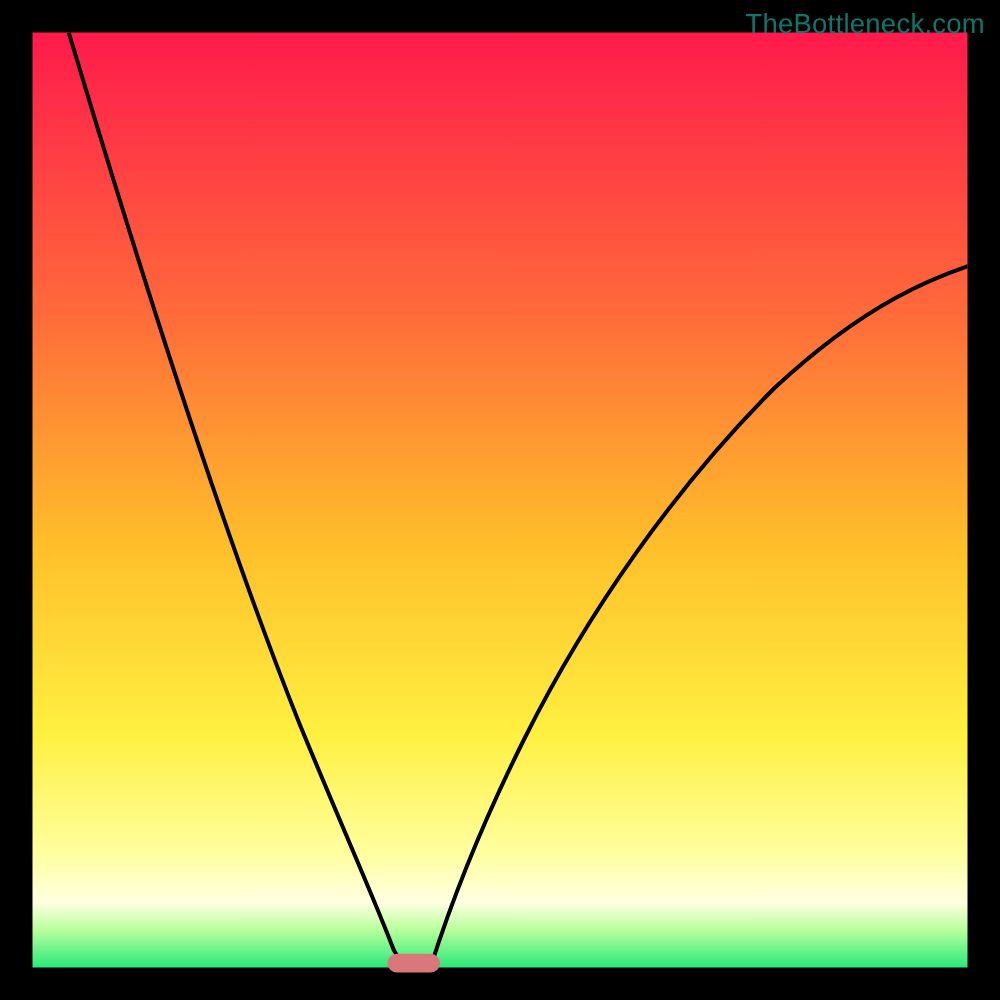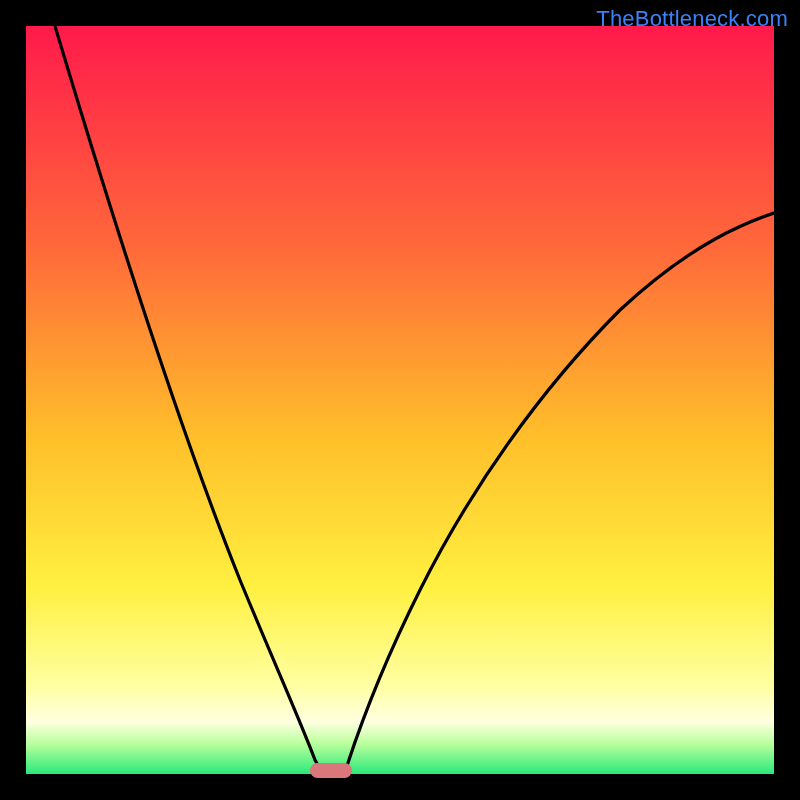--- a/index.html
+++ b/index.html
@@ -10,21 +10,21 @@
   }
   .wrapper {
     width: 800px;
     height: 800px;
     position: relative;
   }
   .watermark {
     position: absolute;
     top: 6px;
     right: 12px;
-    color: #3b82f6;
+    color: #0f766e;
     font-size: 22px;
     font-family: Arial, sans-serif;
     letter-spacing: 0.2px;
     z-index: 30;
   }
   svg {
     display: block;
   }
 </style>
 </head>

